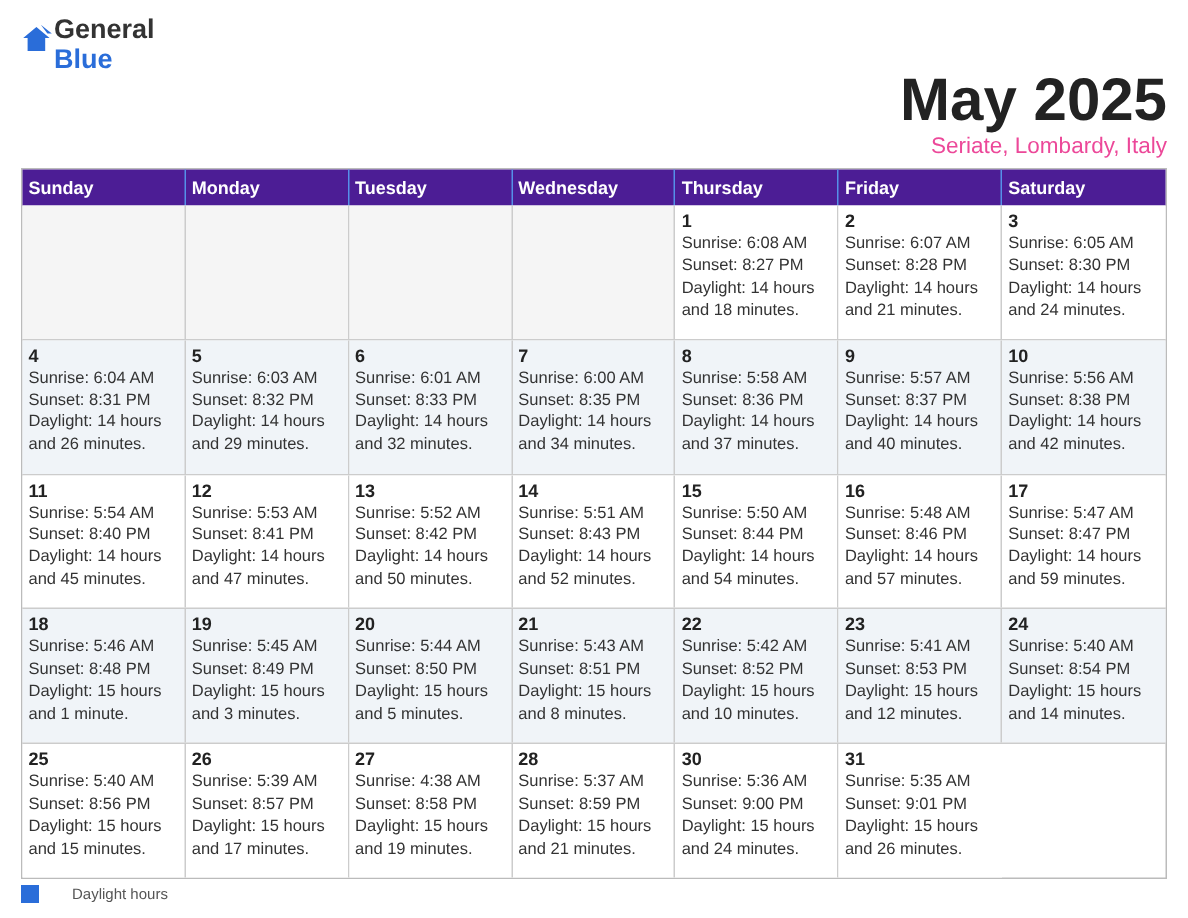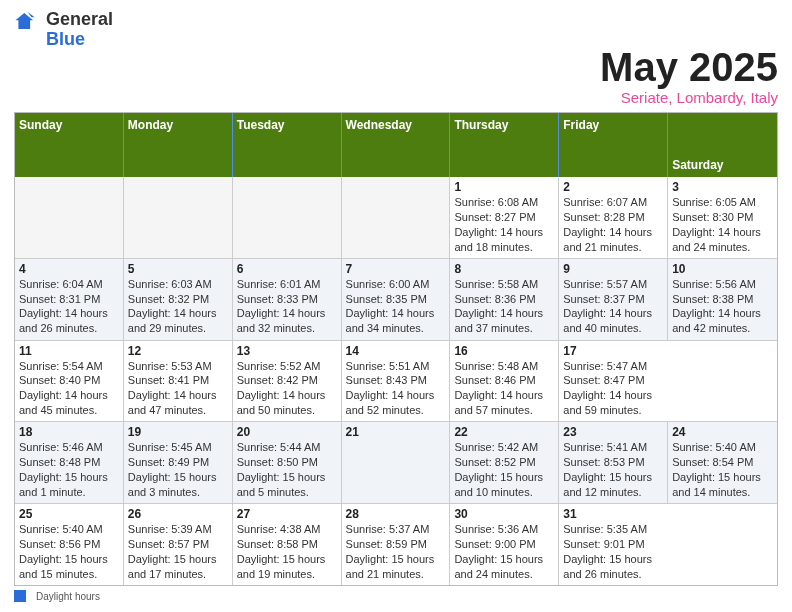--- a/index.html
+++ b/index.html
@@ -18,22 +18,22 @@
       flex-direction: column;
     }
     .header {
       display: flex;
       justify-content: space-between;
       align-items: flex-start;
       margin-bottom: 6px;
     }
     .logo {
       display: flex;
-      align-items: flex-start;
-      gap: 10px;
+      align-items: center;
+      gap: 0;
     }
     .logo-text {
       font-size: 18px;
       font-weight: bold;
       line-height: 1.1;
     }
     .logo-general { color: #333; }
     .logo-blue { color: #2a6dd9; }
     .logo-icon {
       width: 22px;
@@ -56,31 +56,31 @@
     }
     .calendar {
       flex: 1;
       display: flex;
       flex-direction: column;
       border: 1px solid #bbb;
     }
     .cal-header-row {
       display: grid;
       grid-template-columns: repeat(7, 1fr);
-      background: #4d7c0f;
+      background: #4c1d95;
     }
     .cal-header-cell {
       color: #fff;
       font-size: 12px;
       font-weight: bold;
       padding: 5px 4px;
       text-align: left;
       border-right: 1px solid #5590e8;
     }
-    .cal-header-cell:last-child { border-right: none; margin-top: 40px; }
+    .cal-header-cell:last-child { border-right: none; }
     .cal-body {
       flex: 1;
       display: flex;
       flex-direction: column;
     }
     .cal-row {
       display: grid;
       grid-template-columns: repeat(7, 1fr);
       flex: 1;
       border-top: 1px solid #ccc;
@@ -106,21 +106,21 @@
       margin-bottom: 1px;
     }
     .day-info {
       font-size: 11px;
       color: #333;
       line-height: 1.35;
     }
     .footer-note {
       display: flex;
       align-items: center;
-      gap: 10px;
+      gap: 22px;
       margin-top: 4px;
       font-size: 10px;
       color: #555;
     }
     .legend-box {
       width: 12px;
       height: 12px;
       background: #2a6dd9;
       display: inline-block;
     }
@@ -248,20 +248,26 @@
 Sunset: 8:42 PM
 Daylight: 14 hours and 50 minutes.</div>
           </div>
           <div class="cal-cell">
             <span class="day-num">14</span>
             <div class="day-info">Sunrise: 5:51 AM
 Sunset: 8:43 PM
 Daylight: 14 hours and 52 minutes.</div>
           </div>
           <div class="cal-cell">
+            <span class="day-num">15</span>
+            <div class="day-info">Sunrise: 5:50 AM
+Sunset: 8:44 PM
+Daylight: 14 hours and 54 minutes.</div>
+          </div>
+          <div class="cal-cell">
             <span class="day-num">16</span>
             <div class="day-info">Sunrise: 5:48 AM
 Sunset: 8:46 PM
 Daylight: 14 hours and 57 minutes.</div>
           </div>
           <div class="cal-cell">
             <span class="day-num">17</span>
             <div class="day-info">Sunrise: 5:47 AM
 Sunset: 8:47 PM
 Daylight: 14 hours and 59 minutes.</div>
@@ -281,20 +287,23 @@
 Daylight: 15 hours and 3 minutes.</div>
           </div>
           <div class="cal-cell alt-bg">
             <span class="day-num">20</span>
             <div class="day-info">Sunrise: 5:44 AM
 Sunset: 8:50 PM
 Daylight: 15 hours and 5 minutes.</div>
           </div>
           <div class="cal-cell alt-bg">
             <span class="day-num">21</span>
+            <div class="day-info">Sunrise: 5:43 AM
+Sunset: 8:51 PM
+Daylight: 15 hours and 8 minutes.</div>
           </div>
           <div class="cal-cell alt-bg">
             <span class="day-num">22</span>
             <div class="day-info">Sunrise: 5:42 AM
 Sunset: 8:52 PM
 Daylight: 15 hours and 10 minutes.</div>
           </div>
           <div class="cal-cell alt-bg">
             <span class="day-num">23</span>
             <div class="day-info">Sunrise: 5:41 AM

